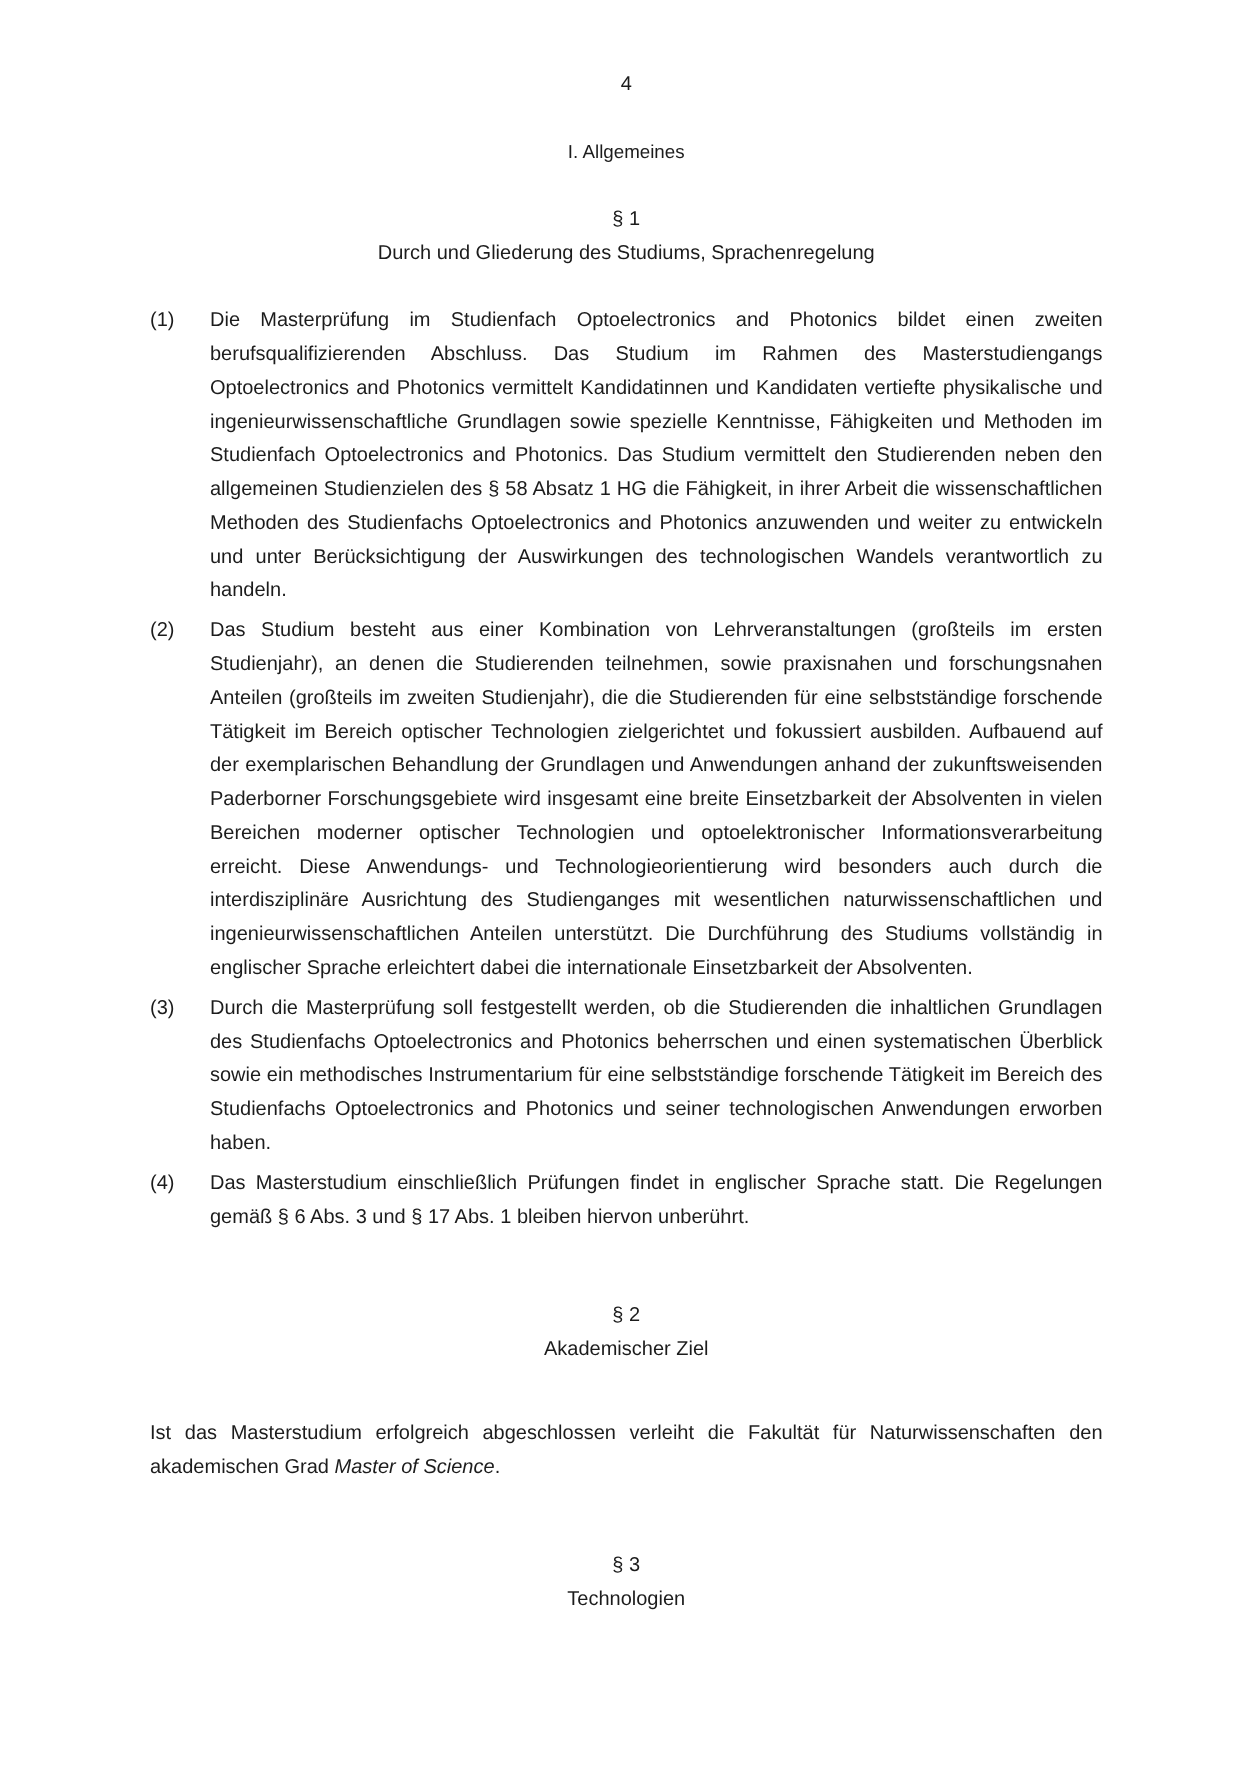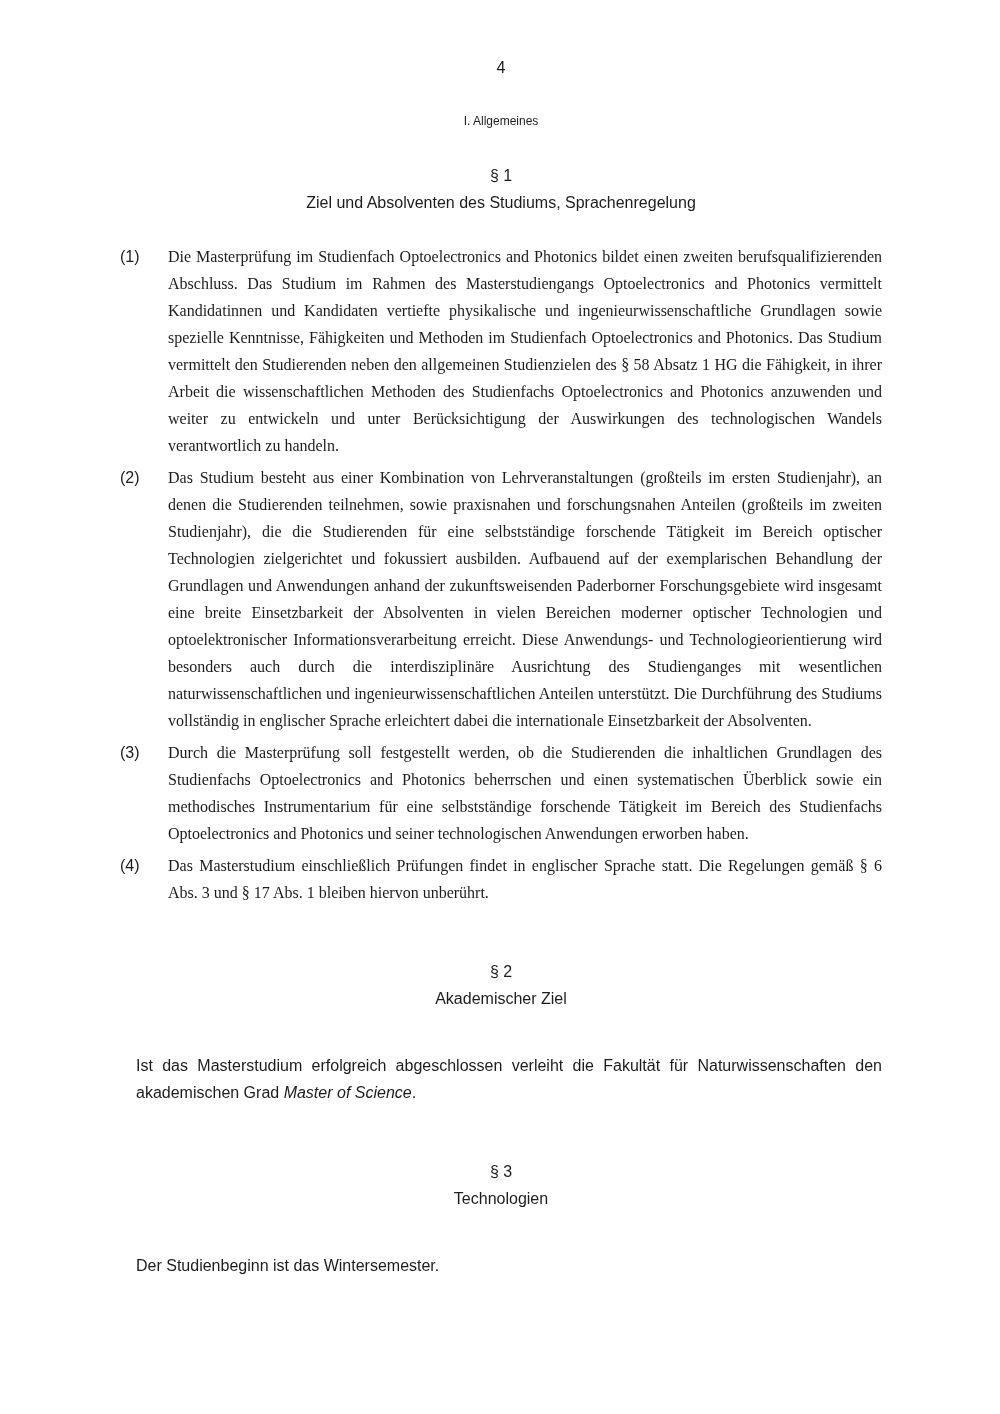--- a/index.html
+++ b/index.html
@@ -21,21 +21,21 @@
     color: #1c1c1c;
     overflow: hidden;
   }
   .page-number {
     text-align: center;
   }
   .chapter-heading {
     text-align: center;
     margin-top: 27px;
     font-weight: normal;
-    font-size: 12px;
+    font-size: 15px;
   }
   .section-head {
     text-align: center;
   }
   .section-head.gap-first {
     margin-top: 27px;
   }
   .section-head.gap-large {
     margin-top: 52px;
   }
@@ -54,46 +54,45 @@
   .para-item:last-child {
     margin-bottom: 0;
   }
   .para-marker {
     flex: 0 0 48px;
   }
   .para-text {
     flex: 1 1 auto;
     text-align: justify;
     hyphens: auto;
-    font-family: Liberation Serif, serif;
     -webkit-hyphens: auto;
   }
   .full-body {
-    margin: 40px 0 0 16px;
+    margin: 40px 0 0 0;
     text-align: justify;
     hyphens: auto;
     -webkit-hyphens: auto;
   }
   .italic {
     font-style: italic;
   }
 </style>
 </head>
 <body>
 
 <div class="page">
 
   <div class="page-number">4</div>
 
   <div class="chapter-heading">I. Allgemeines</div>
 
   <section>
     <div class="section-head gap-first">
       <div class="section-heading">§ 1</div>
-      <div class="section-subheading">Ziel und Absolventen des Studiums, Sprachenregelung</div>
+      <div class="section-subheading">Durch und Gliederung des Studiums, Sprachenregelung</div>
     </div>
     <div class="para-list">
       <div class="para-item">
         <span class="para-marker">(1)</span>
         <span class="para-text">Die Masterprüfung im Studienfach Optoelectronics and Photonics bildet einen zweiten berufsqualifizierenden Abschluss. Das Studium im Rahmen des Masterstudiengangs Optoelectronics and Photonics vermittelt Kandidatinnen und Kandidaten vertiefte physikalische und ingenieurwissenschaftliche Grundlagen sowie spezielle Kenntnisse, Fähigkeiten und Methoden im Studienfach Optoelectronics and Photonics. Das Studium vermittelt den Studierenden neben den allgemeinen Studienzielen des § 58 Absatz 1 HG die Fähigkeit, in ihrer Arbeit die wissenschaftlichen Methoden des Studienfachs Optoelectronics and Photonics anzuwenden und weiter zu entwickeln und unter Berücksichtigung der Auswirkungen des technologischen Wandels verantwortlich zu handeln.</span>
       </div>
       <div class="para-item">
         <span class="para-marker">(2)</span>
         <span class="para-text">Das Studium besteht aus einer Kombination von Lehrveranstaltungen (großteils im ersten Studienjahr), an denen die Studierenden teilnehmen, sowie praxisnahen und forschungsnahen Anteilen (großteils im zweiten Studienjahr), die die Studierenden für eine selbstständige forschende Tätigkeit im Bereich optischer Technologien zielgerichtet und fokussiert ausbilden. Aufbauend auf der exemplarischen Behandlung der Grundlagen und Anwendungen anhand der zukunftsweisenden Paderborner Forschungsgebiete wird insgesamt eine breite Einsetzbarkeit der Absolventen in vielen Bereichen moderner optischer Technologien und optoelektronischer Informationsverarbeitung erreicht. Diese Anwendungs- und Technologieorientierung wird besonders auch durch die interdisziplinäre Ausrichtung des Studienganges mit wesentlichen naturwissenschaftlichen und ingenieurwissenschaftlichen Anteilen unterstützt. Die Durchführung des Studiums vollständig in englischer Sprache erleichtert dabei die internationale Einsetzbarkeit der Absolventen.</span>
       </div>
@@ -114,16 +113,15 @@
       <div class="section-subheading">Akademischer Ziel</div>
     </div>
     <p class="full-body"><span>Ist das Masterstudium erfolgreich abgeschlossen verleiht die Fakultät für Naturwissenschaften den akademischen Grad </span><span class="italic">Master of Science</span><span>.</span></p>
   </section>
 
   <section>
     <div class="section-head gap-large">
       <div class="section-heading">§ 3</div>
       <div class="section-subheading">Technologien</div>
     </div>
-    <p class="full-body">Der Studienbeginn ist das Wintersemester.</p>
   </section>
 
 </div>
 
 </body></html>

